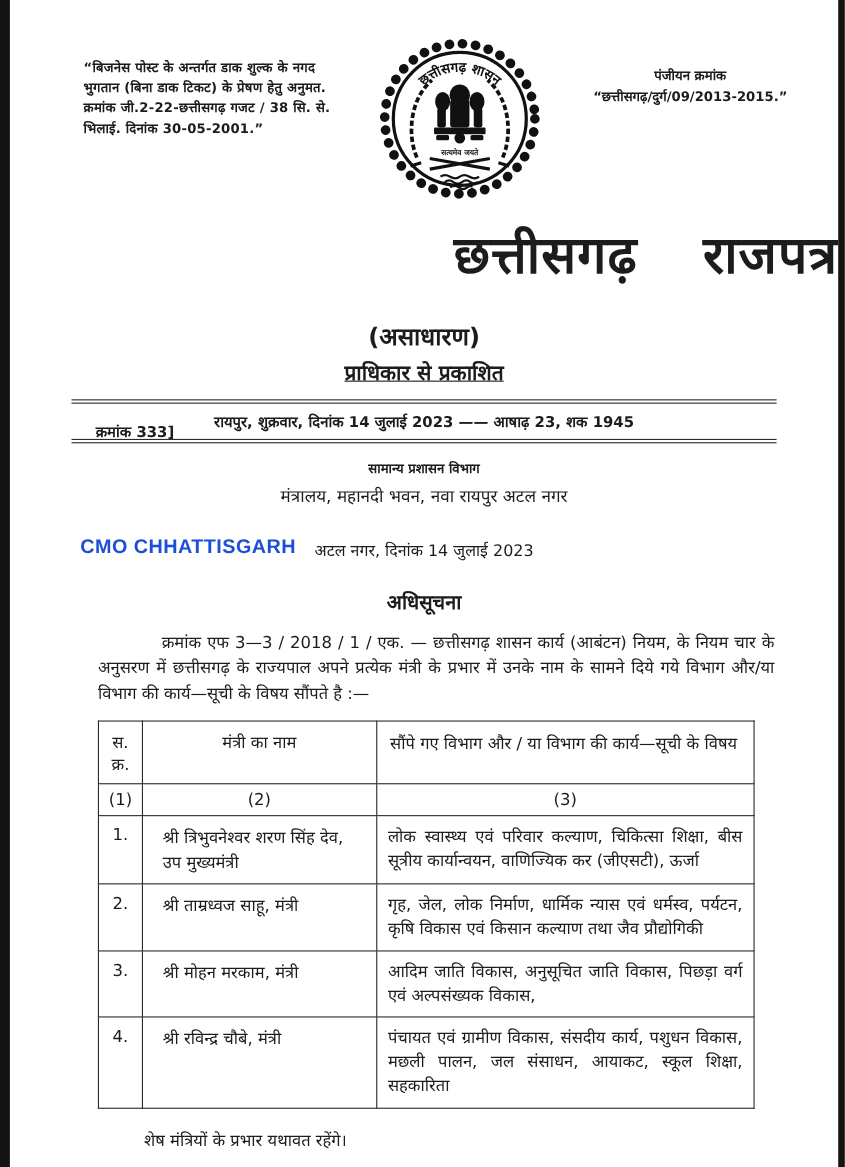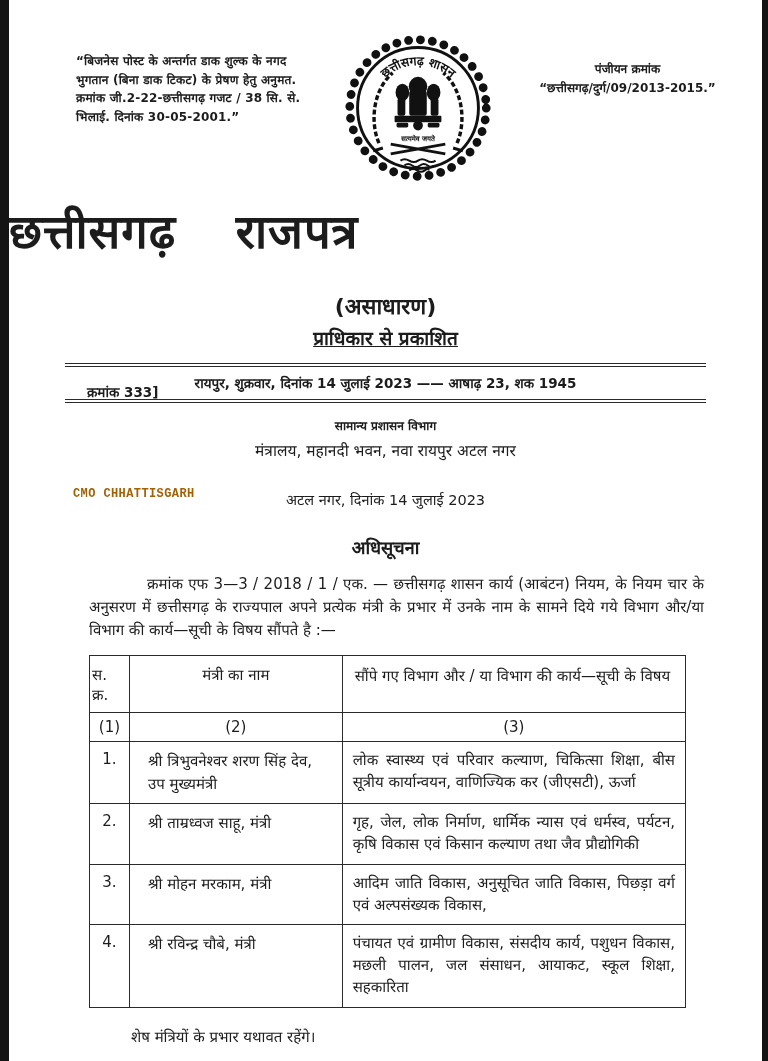--- a/index.html
+++ b/index.html
@@ -25,58 +25,58 @@
     width:238px; font-size:12px; font-weight:bold; line-height:1.55;
     text-align:left; padding-top:24px; letter-spacing:.2px;
   }
   .seal-wrap { width:160px; text-align:center; margin-left:6px; }
   .reg-block {
     width:225px; text-align:center; font-size:12px; font-weight:bold;
     line-height:1.6; padding-top:32px;
   }
   
   .gazette-title {
-    text-align:left; font-size:47px; font-weight:bold;
+    text-align:right; font-size:47px; font-weight:bold;
     word-spacing:42px; letter-spacing:1px; margin-top:6px;
   }
   .gazette-sub {
     text-align:center; font-size:22px; font-weight:bold; margin-top:28px;
   }
   .gazette-pub {
     text-align:center; font-size:19px; font-weight:bold; margin-top:5px;text-decoration:underline;
   }
   
   .dbl-rule { height:4px; border-top:1.5px solid #2a2a2a; border-bottom:1px solid #2a2a2a; margin:0 56px; }
   .dbl-rule.top { margin-top:12px; }
   .issue-row { position:relative; height:32px; margin:0 56px; }
   .issue-no { position:absolute; left:22px; top:16px; font-size:13.5px; font-weight:bold; }
   .issue-date { position:absolute; left:0; right:0; top:7px; text-align:center; font-size:13.5px; font-weight:bold; }
   
   .dept-line { text-align:center; font-size:12px; font-weight:600; margin-top:14px; }
   .addr-line { text-align:center; font-size:15.5px; margin-top:5px; }
   .cmo-row { position:relative; height:26px; margin-top:26px; }
   .cmo-mark {
     position:absolute; left:64px; top:0;
-    font-family:Liberation Mono, monospace; font-size:12px; font-weight:bold;
-    letter-spacing:.4px; color:#a16207;
+    font-family:Liberation Sans, sans-serif; font-size:18px; font-weight:bold;
+    letter-spacing:.4px; color:#1d4ed8;
   }
   .place-date { position:absolute; left:0; right:0; top:2px; text-align:center; font-size:14.5px; }
   .notice-head { text-align:center; font-size:18px; font-weight:600; margin-top:22px; }
   
   .body-para {
     margin:14px 58px 0 80px; font-size:15px; line-height:1.52;
     text-align:justify; text-indent:58px;
   }
   
   table.alloc {
     border-collapse:collapse; width:597px; margin:14px 0 0 80px;
     font-size:15px;
   }
   table.alloc th, table.alloc td { border:1.5px solid #2a2a2a; vertical-align:top; }
-  th.h-sn { width:40px; font-weight:normal; padding:8px 2px; text-align:left; }
+  th.h-sn { width:40px; font-weight:normal; padding:8px 2px; text-align:center; }
   th.h-name { width:213px; font-weight:normal; padding:8px 6px; text-align:center; }
   th.h-dept { width:344px; font-weight:normal; padding:8px 12px; text-align:left; line-height:1.6; }
   td.c-idx { text-align:center; padding:5px 2px; }
   td.c-sn { text-align:center; padding:8px 2px; }
   td.c-name { padding:8px 6px 8px 18px; white-space:pre-line; line-height:1.5; }
   td.c-dept { padding:8px 10px; text-align:justify; line-height:1.45; }
   
   .closing-line { margin:18px 0 0 122px; font-size:15px; }
 </style>
 </head>

